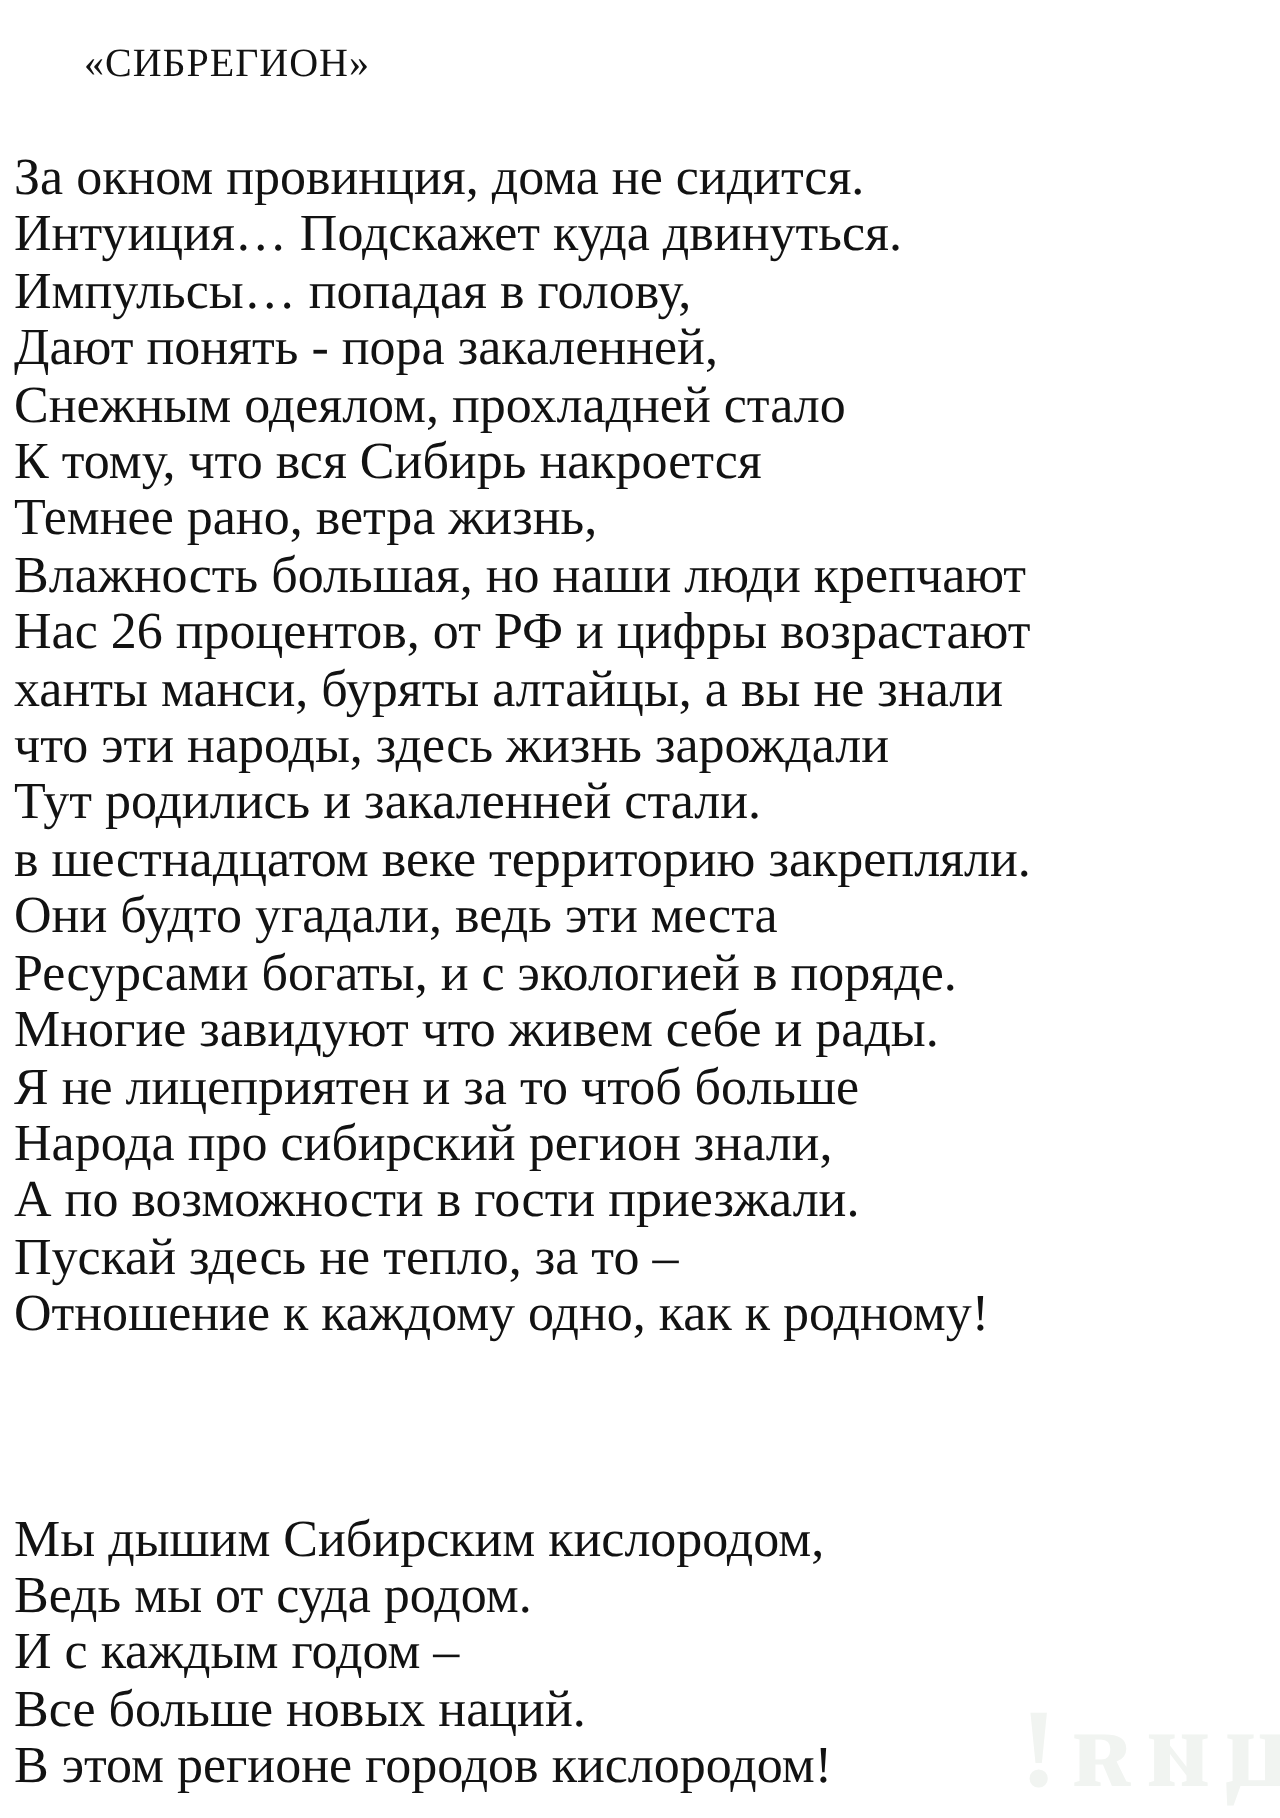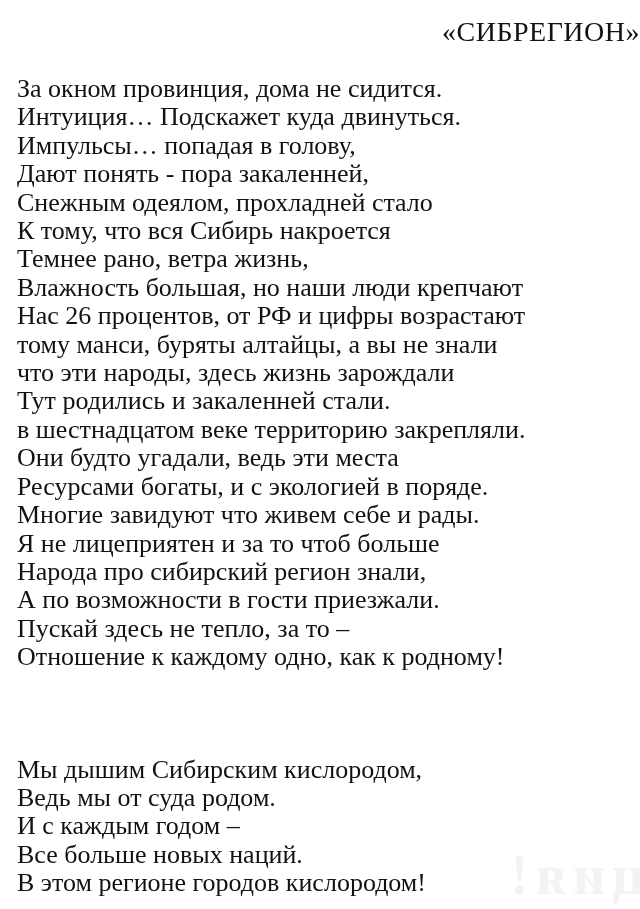--- a/index.html
+++ b/index.html
@@ -11,30 +11,30 @@
     position: relative;
     width: 640px;
     height: 909px;
     background: #ffffff;
     overflow: hidden;
     font-family: "Liberation Serif", "DejaVu Serif", serif;
     color: #121212;
   }
   .poem-title {
     margin-top: 14px;
-    padding-left: 58px;
-    text-align: right;
-    font-size: 28px;
+    padding-left: 42px;
+    text-align: left;
+    font-size: 20px;
     line-height: 36px;
     font-weight: normal;
     letter-spacing: 0.5px;
     white-space: nowrap;
   }
   .stanza {
-    padding-left: 17px;
+    padding-left: 7px;
   }
   .stanza-1 {
     margin-top: 25px;
   }
   .stanza-2 {
     margin-top: 84px;
   }
   .line {
     font-size: 26px;
     line-height: 28.4px;
@@ -63,21 +63,21 @@
   <div class="stanza stanza-1">
     <div class="line">За окном провинция, дома не сидится.</div>
     <div class="line">Интуиция… Подскажет куда двинуться.</div>
     <div class="line">Импульсы… попадая в голову,</div>
     <div class="line">Дают понять - пора закаленней,</div>
     <div class="line">Снежным одеялом, прохладней стало</div>
     <div class="line">К тому, что вся Сибирь накроется</div>
     <div class="line">Темнее рано, ветра жизнь,</div>
     <div class="line">Влажность большая, но наши люди крепчают</div>
     <div class="line">Нас 26 процентов, от РФ и цифры возрастают</div>
-    <div class="line">тому манси, буряты алтайцы, а вы не знали</div>
+    <div class="line">ханты манси, буряты алтайцы, а вы не знали</div>
     <div class="line">что эти народы, здесь жизнь зарождали</div>
     <div class="line">Тут родились и закаленней стали.</div>
     <div class="line">в шестнадцатом веке территорию закрепляли.</div>
     <div class="line">Они будто угадали, ведь эти места</div>
     <div class="line">Ресурсами богаты, и с экологией в поряде.</div>
     <div class="line">Многие завидуют что живем себе и рады.</div>
     <div class="line">Я не лицеприятен и за то чтоб больше</div>
     <div class="line">Народа про сибирский регион знали,</div>
     <div class="line">А по возможности в гости приезжали.</div>
     <div class="line">Пускай здесь не тепло, за то –</div>

